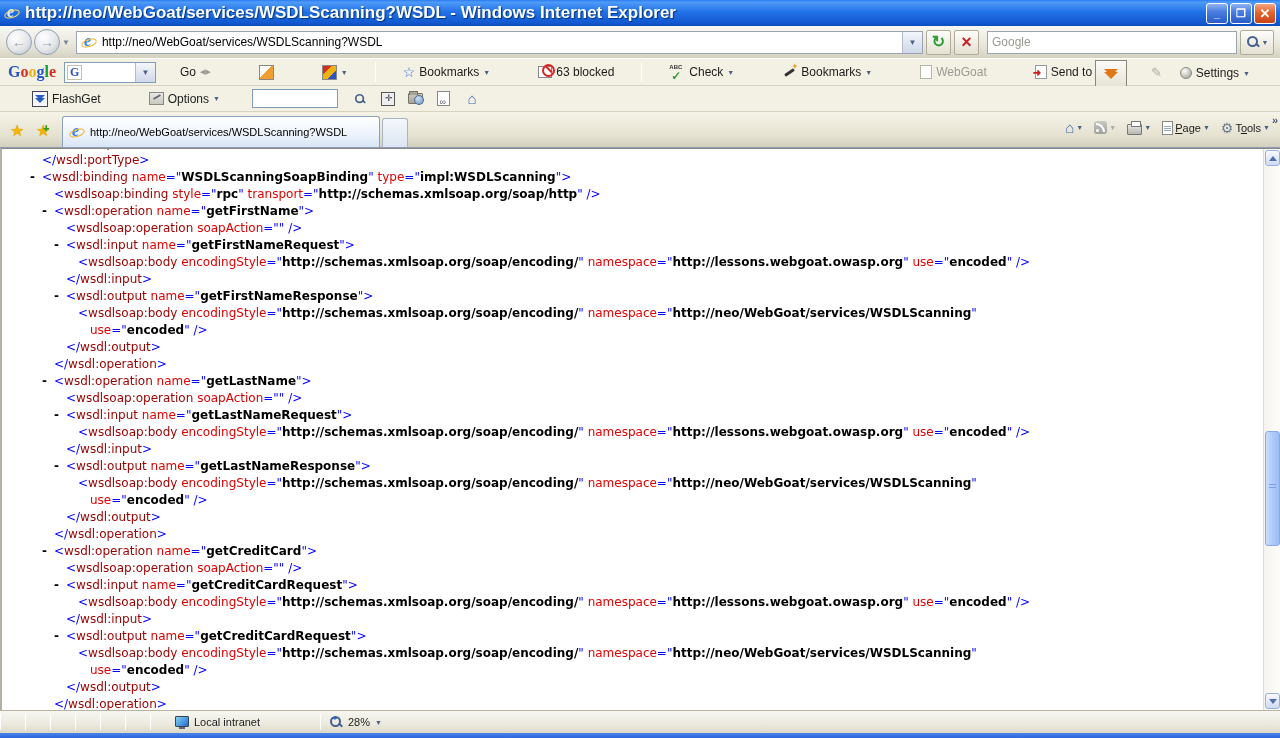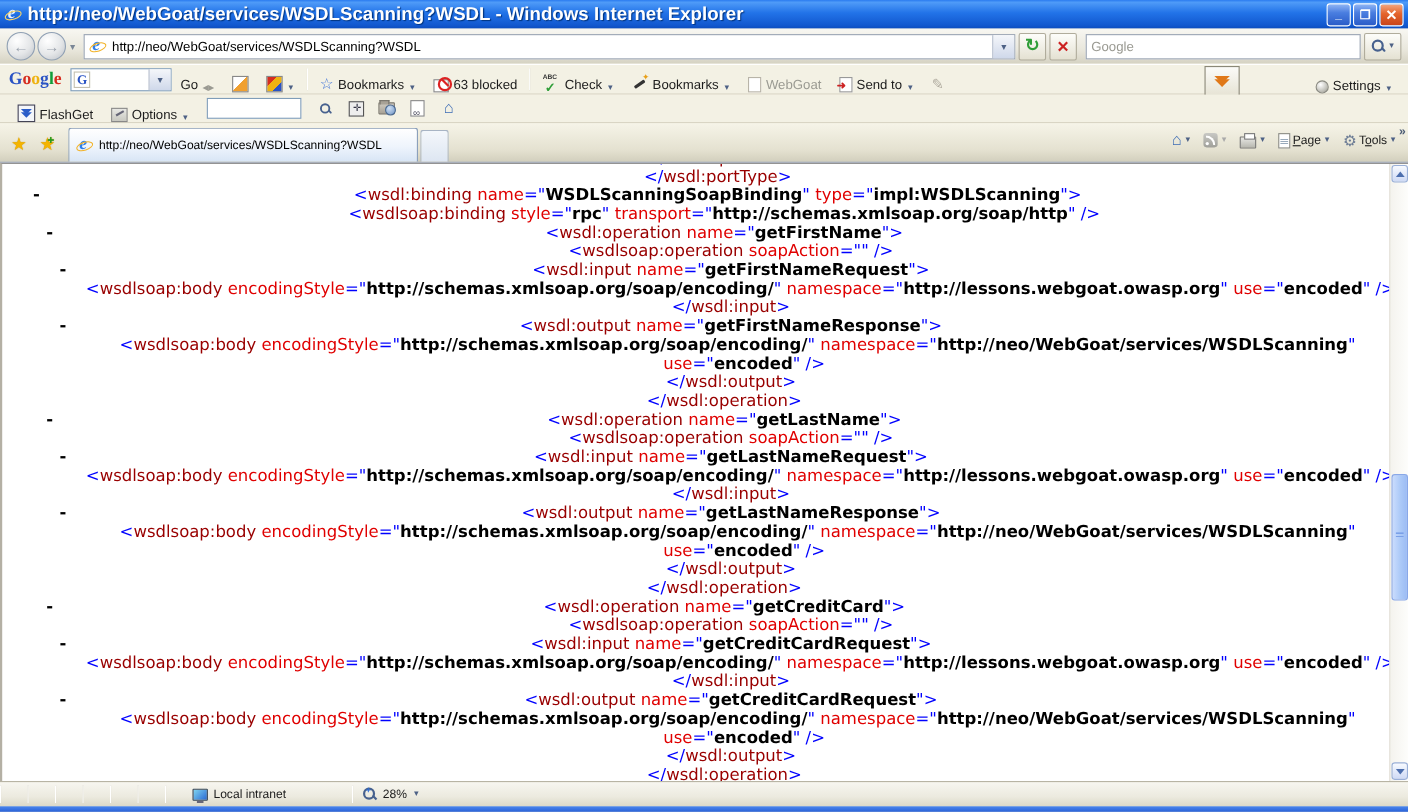--- a/index.html
+++ b/index.html
@@ -50,21 +50,21 @@
     background:linear-gradient(180deg,#fdfdfa,#e4e1d2); display:flex; align-items:center; justify-content:center; gap:2px; flex:none; }
   .dd { color:#4d6185; font-size:7px; }
 
   
   .gbar { position:absolute; left:0; top:58px; width:1280px; height:28px; background:#f3f1e4;
     border-top:1px solid #fff; border-bottom:1px solid #d6d2c0; display:flex; align-items:center; font-size:12px; color:#1c1c1c; }
   .glogo { font-family:"Liberation Serif",serif; font-weight:bold; font-size:16px; margin:0 8px 0 8px; letter-spacing:0; }
   .gcombo { width:92px; height:21px; background:#fff; border:1px solid #7f9db9; display:flex; align-items:center; }
   .gfav { font-family:"Liberation Serif",serif; font-weight:bold; color:#2a53c4; font-size:12px; border:1px solid #c4c0b0; padding:0 2px; margin:0 2px; line-height:13px; }
   .gcombo .combo-drop { margin-left:auto; height:19px; }
-  .tb-item { display:flex; align-items:flex-end; gap:4px; padding:0 8px; height:24px; white-space:nowrap; }
+  .tb-item { display:flex; align-items:center; gap:4px; padding:0 24px; height:24px; white-space:nowrap; }
   .tb-sep { width:1px; height:20px; background:#c9c5b2; border-right:1px solid #fff; margin:0 3px; flex:none; }
   .gray { color:#9a9a92; }
   .mini-icon { width:15px; height:15px; display:inline-block; position:relative; flex:none; }
   .star-blue { color:#3a6fd8; font-size:14px; }
   .star-gold { color:#f4b400; font-size:15px; text-shadow:0 0 1px #b8860b; }
   .blocked-ic { width:14px; height:12px; background:#fff; border:1px solid #888; position:relative; }
   .blocked-ic::before { content:""; position:absolute; right:-4px; top:-3px; width:9px; height:9px; border:2px solid #d22; border-radius:50%; }
   .blocked-ic::after { content:""; position:absolute; right:-2px; top:1px; width:9px; height:2px; background:#d22; transform:rotate(45deg); }
   .check-ic { position:relative; width:16px; height:15px; }
   .check-ic .abc { position:absolute; top:-1px; left:0; font-size:6px; font-weight:bold; color:#333; }
@@ -122,21 +122,21 @@
   .page-ic { width:11px; height:14px; background:#fff; border:1px solid #8a8a82; position:relative; }
   .page-ic::after { content:""; position:absolute; left:1px; top:3px; width:7px; height:6px; background:repeating-linear-gradient(#fff 0 1px,#9ab 1px 2px); }
   .gear-ic { color:#6b7b94; font-size:14px; line-height:1; }
   .more-chev { position:absolute; right:2px; top:2px; color:#4a5a74; font-size:11px; font-weight:bold; }
   .u { text-decoration:underline; }
 
   
   .content { position:absolute; left:0; top:148px; width:1280px; height:562px; background:#fff;
     border-top:1px solid #888; border-left:2px solid #b4b0a4; overflow:hidden; }
   .xmlpane { position:absolute; left:0; top:0; right:17px; bottom:0; overflow:hidden;
-    font-family:"DejaVu Sans",sans-serif; font-size:15px; line-height:17px; white-space:nowrap;text-align:center; }
+    font-family:"DejaVu Sans",sans-serif; font-size:12px; line-height:17px; white-space:nowrap; }
   .xmldoc { margin-top:-14px; }
   .xline { position:relative; }
   .marker { position:absolute; color:#000; font-weight:bold; }
   .xp { color:var(--xml-punct); }
   .xe { color:var(--xml-elem); }
   .xa { color:var(--xml-attr); }
   .xv { color:var(--xml-value); font-weight:bold; }
 
   
   .scroll { position:absolute; right:0; top:0; width:17px; bottom:0; background:linear-gradient(90deg,#f4f3ee,#fdfdfb); border-left:1px solid #dedbd0; }
@@ -148,21 +148,21 @@
     background:linear-gradient(90deg,#cadcfd,#aecbf8 50%,#9cbcf4); }
   .thumb::after { content:""; position:absolute; left:3px; right:3px; top:52px; height:6px;
     background:repeating-linear-gradient(#7aa0e8 0 1px,transparent 1px 3px); }
 
   
   .statusbar { position:absolute; left:0; top:710px; width:1280px; height:23px;
     background:linear-gradient(180deg,#f7f6f0 0%,#eceadf 60%,#dcd9c8 100%); border-top:1px solid #b8b4a4;
     display:flex; align-items:center; font-size:11px; color:#1c1c1c; }
   .status-text { margin-left:6px; flex:1; }
   .pane-sep { width:1px; height:16px; background:#c9c5b2; border-right:1px solid #fff; margin-right:24px; flex:none; }
-  .zone { display:flex; align-items:flex-end; gap:5px; width:145px; flex:none; }
+  .zone { display:flex; align-items:flex-start; gap:5px; width:145px; flex:none; }
   .mon-ic { width:14px; height:11px; border:1px solid #345; background:linear-gradient(135deg,#7fd4f0,#2a6ad4); border-radius:1px; position:relative; }
   .mon-ic::after { content:""; position:absolute; left:3px; bottom:-3px; width:6px; height:2px; background:#667; }
   .zoompane { display:flex; align-items:center; gap:5px; width:88px; flex:none; }
   .magplus { position:relative; width:14px; height:14px; }
   .magplus::before { content:""; position:absolute; left:1px; top:1px; width:7px; height:7px; border:2px solid #47618e; border-radius:50%; }
   .magplus::after { content:""; position:absolute; left:9px; top:9px; width:5px; height:2px; background:#47618e; transform:rotate(45deg); }
   .magplus .plus { position:absolute; left:3.5px; top:-1px; font-size:8px; color:#2a6ad4; font-weight:bold; }
   .grip { width:16px; height:16px; margin-right:1px; flex:none;
     background:
       radial-gradient(circle at 12px 12px,#9a96

